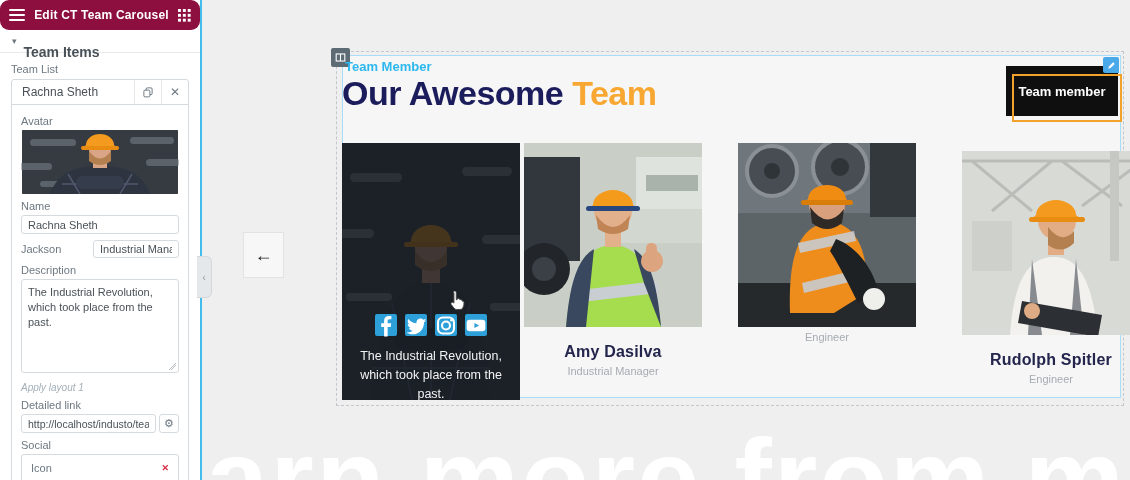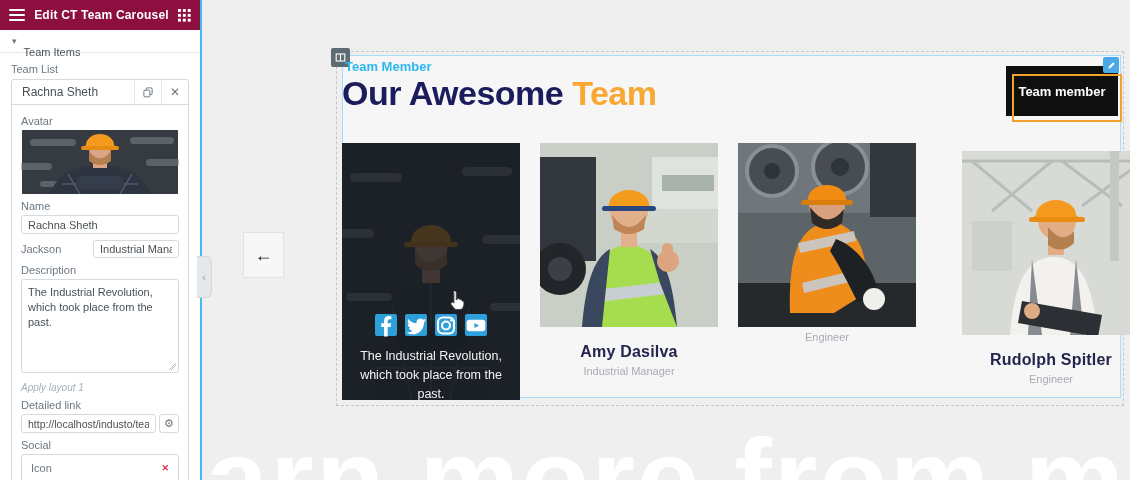--- a/index.html
+++ b/index.html
@@ -36,29 +36,29 @@
   .s-ic { width:22px; height:22px; background:#2d9fd9; border-radius:2px; display:flex; align-items:center; justify-content:center; cursor:pointer; }
   .dark-desc { position:absolute; left:0; top:204px; width:178px; padding:0 13px; color:#f2f3f4; font-size:12.5px; line-height:1.5; text-align:center; }
 
   .prev-arrow { position:absolute; left:43px; top:232px; width:41px; height:46px; background:#f7f7f7; border:1px solid #e2e2e2; display:flex; align-items:center; justify-content:center; font-size:18px; color:#1d1d1d; cursor:pointer; }
   .cursor-hand { position:absolute; left:246px; top:291px; pointer-events:none; }
 
   .collapse-tab { position:absolute; left:197px; top:256px; width:15px; height:42px; background:#e5e8eb; border:1px solid #d4d8db; border-left:none; border-radius:0 6px 6px 0; display:flex; align-items:center; justify-content:center; color:#97a0a8; font-size:11px; cursor:pointer; z-index:12; }
 
   
   .sidebar { position:absolute; left:0; top:0; width:200px; height:480px; background:#ffffff; z-index:10; }
-  .p-header { height:30px; background:#8c0f40; display:flex; align-items:center; padding:0 9px; }
+  .p-header { height:30px; background:#8c0f40; display:flex; align-items:center; padding:0 9px;border-radius:9px; }
   .hamburger { width:16px; cursor:pointer; }
   .hamburger i { display:block; height:2px; background:#fff; margin:3px 0; border-radius:1px; }
   .p-title { flex:1; text-align:center; color:#ffffff; font-size:12px; font-weight:700; letter-spacing:.2px; }
   .apps-grid { cursor:pointer; display:flex; }
 
   .sec-row { height:23px; display:flex; align-items:center; gap:7px; padding:0 12px; border-bottom:1px solid #e6e9ec; }
   .sec-row .caret { font-size:9px; color:#6d7882; }
-  .sec-row .sec-label { font-size:11px; font-weight:400; color:#495157;margin-top:21px; }
+  .sec-row .sec-label { font-size:14px; font-weight:700; color:#495157;margin-top:21px; }
 
   .p-body { padding:0 11px; }
   .f-label { font-size:11px; color:#6d7882; margin-top:10px; }
   .repeater { margin-top:4px; border:1px solid #d5dadf; border-radius:3px; background:#fff; height:500px; }
   .rep-title { height:25px; display:flex; align-items:stretch; border-bottom:1px solid #d5dadf; }
   .rep-title .rep-name { flex:1; display:flex; align-items:center; padding-left:10px; font-size:12px; color:#495157; cursor:pointer; }
   .rep-tool { width:27px; display:flex; align-items:center; justify-content:center; border-left:1px solid #e6e9ec; color:#6d7882; cursor:pointer; font-size:12px; }
   .rep-body { padding:8px 9px; }
   .rb-label { font-size:11px; color:#6d7882; margin-top:6px; }
   .avatar-img { margin-top:3px; width:100%; height:64px; display:block; border-radius:2px; }
@@ -156,21 +156,21 @@
         <span class="s-ic">
           <svg width="13" height="13" viewBox="0 0 16 16">
               <rect x="1.2" y="3.8" width="13.6" height="8.4" rx="2.2" fill="#fff"></rect>
               <path d="M6.8 6.1v3.8L10.3 8z" fill="#2d9fd9"></path>
             </svg>
         </span>
       </div>
       <div class="dark-desc">The Industrial Revolution, which took place from the past.</div>
     </div>
 
-    <div class="card" style="left:340px;">
+    <div class="card" style="left:324px;">
       <svg class="photo" viewBox="0 0 178 184">
         <rect width="178" height="184" fill="#c9cfc6"></rect>
         <rect x="112" y="14" width="66" height="52" fill="#dfe3de"></rect>
           <rect x="122" y="32" width="52" height="16" fill="#a9b3ab"></rect>
         <rect x="96" y="66" width="82" height="34" fill="#d2d7cf"></rect>
         <rect x="0" y="14" width="56" height="104" fill="#31373c"></rect>
           <circle cx="20" cy="126" r="26" fill="#22262a"></circle>
           <circle cx="20" cy="126" r="12" fill="#3a4045"></circle>
         <path d="M42 184 C48 122 66 102 89 102 C113 102 131 126 137 184 Z" fill="#a5dd4e"></path>
         <path d="M47 148 l86 -10 l2 12 l-86 10 z" fill="#c9ced2"></path>

